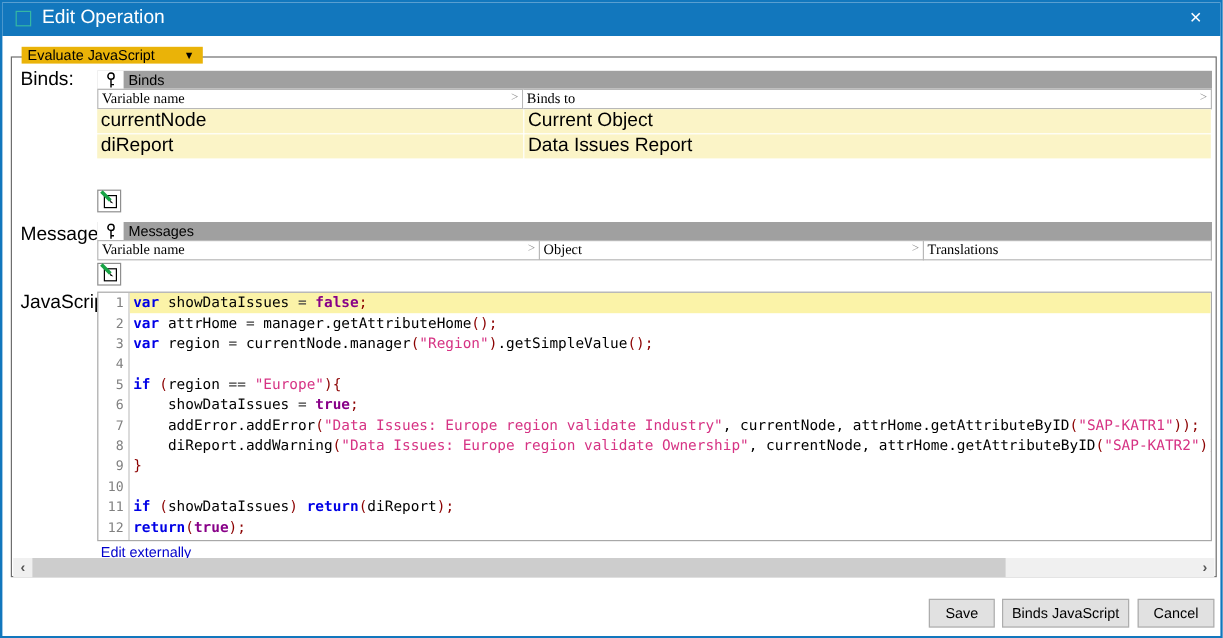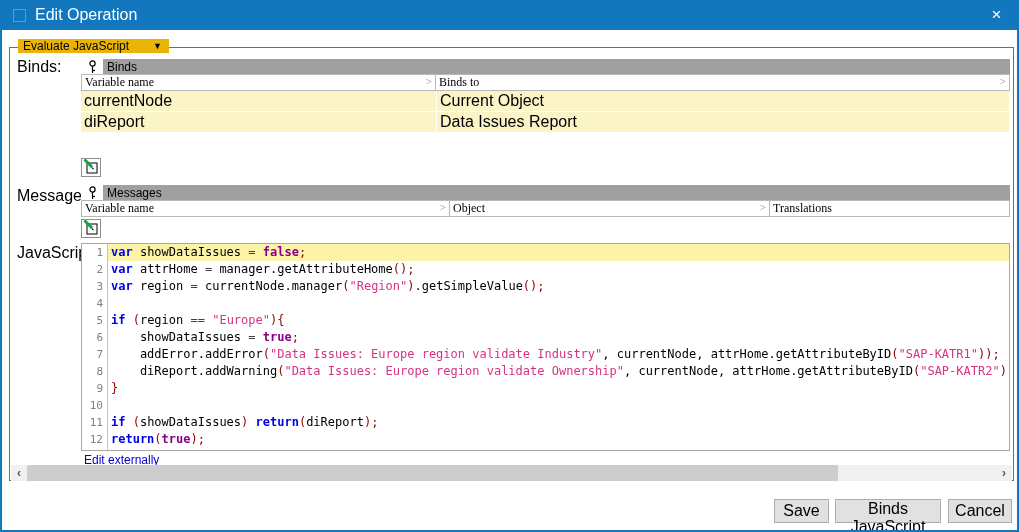--- a/index.html
+++ b/index.html
@@ -58,21 +58,21 @@
 
   .ext-link { position:absolute; left:74px; top:405px; color:var(--link); font-size:12px; cursor:pointer; }
 
   .hscroll { position:absolute; left:1px; top:417px; width:1001px; height:16px;
              background:#f0f0f0; display:flex; align-items:center; }
   .hs-arrow { width:16px; text-align:center; color:#555; font-size:12px; font-weight:bold; cursor:pointer; }
   .hs-right { position:absolute; right:0; }
   .hs-thumb { position:absolute; left:16px; width:81%; height:16px; background:#cdcdcd; cursor:pointer; }
 
   .btn { position:absolute; top:497px; height:24px; background:var(--buttonFace);
-         border:1px solid var(--buttonBorder); font-size:16px; font-family:"Liberation Sans",sans-serif;
+         border:1px solid var(--buttonBorder); font-size:12px; font-family:"Liberation Sans",sans-serif;
          cursor:pointer; }
   .btn-save { left:772px; width:55px; }
   .btn-test { left:833px; width:106px; }
   .btn-cancel { left:946px; width:64px; }
 </style>
 </head>
 <body>
 
 <div class="window">
 

